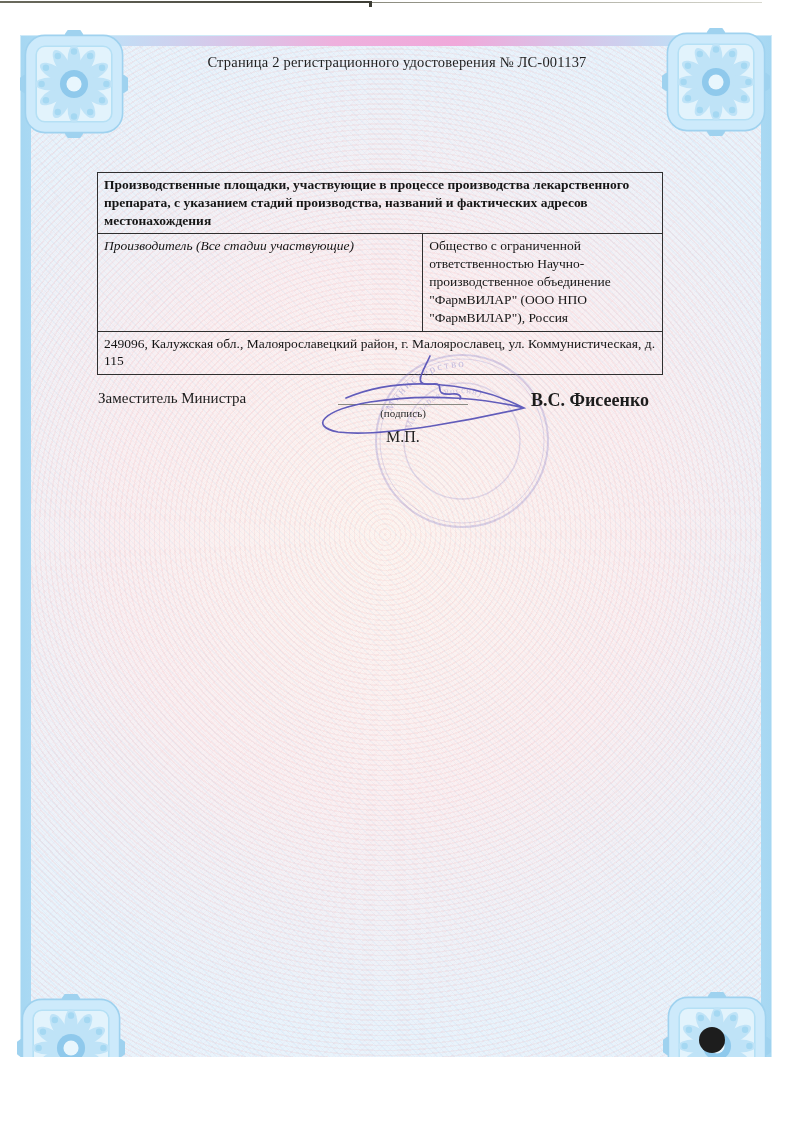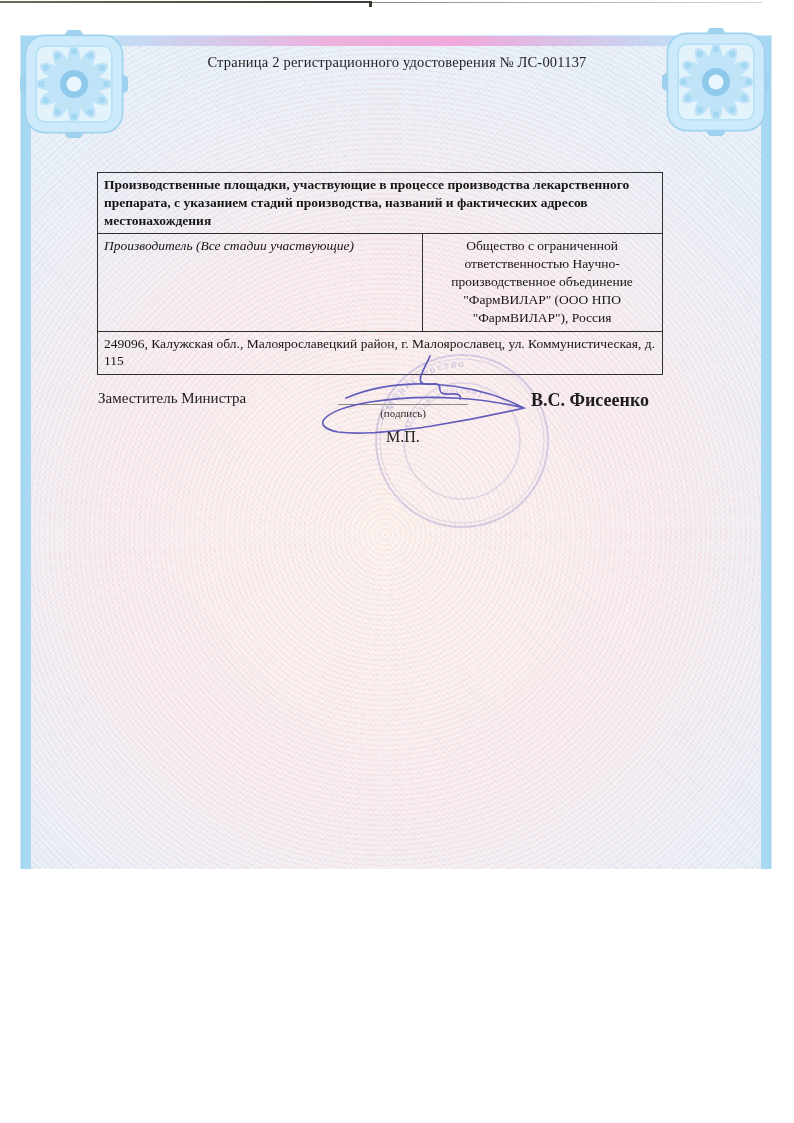--- a/index.html
+++ b/index.html
@@ -1,17 +1,17 @@
 <!DOCTYPE html>
 <html><head>
 <meta charset="utf-8">
 <style>
   html,body{margin:0;padding:0;background:#ffffff;}
   .page{
-    position:relative; width:794px; height:869px; background:#ffffff;
+    position:relative; width:794px; height:1057px; background:#ffffff;
     font-family:"Liberation Serif","DejaVu Serif",serif; color:#1c1c1c; overflow:hidden;
   }
   
   .scan-line{position:absolute; top:1px; left:0; width:372px; height:2px;
     background:linear-gradient(90deg,#6b6b5e 0%,#4f4f45 60%,#3d3d35 100%);}
   .scan-line-faint{position:absolute; top:2px; left:372px; width:390px; height:1px;
     background:linear-gradient(90deg,#8a8a7d,#d8d8cf);}
   .scan-tick{position:absolute; top:3px; left:369px; width:3px; height:4px; background:#3c3c34;}
 
   
@@ -46,21 +46,21 @@
   }
 
   
   table.sites{
     position:absolute; left:97px; top:172px; width:566px;
     border-collapse:collapse; font-size:13.5px; line-height:1.32; color:#151515;padding-left:34px;
   }
   table.sites td{border:1.4px solid #2f2f2f; padding:3px 7px 4px 6px; vertical-align:top;}
   td.tbl-head{font-weight:bold;}
   td.producer-label{width:330px; font-style:italic;}
-  td.producer-value{width:236px;text-align:center;}
+  td.producer-value{width:236px;}
   td.address-cell{padding-top:4px; padding-bottom:6px;}
 
   
   .sig-title{position:absolute; left:98px; top:390px; font-size:15px; font-weight:normal;}
   .signer-name{position:absolute; left:531px; top:390px; font-size:18px; font-weight:bold;}
   .sig-line{position:absolute; left:338px; top:404px; width:130px; height:1px; background:#8a8a82;}
   .sig-caption{position:absolute; left:338px; top:407px; width:130px; text-align:center; font-size:11px; color:#2a2a2a;}
   .seal-abbr{position:absolute; left:386px; top:428px; font-size:16px; color:#222;}
   .sig-scribble{position:absolute; left:312px; top:352px;}
   .stamp{position:absolute; left:358px; top:345px;}

